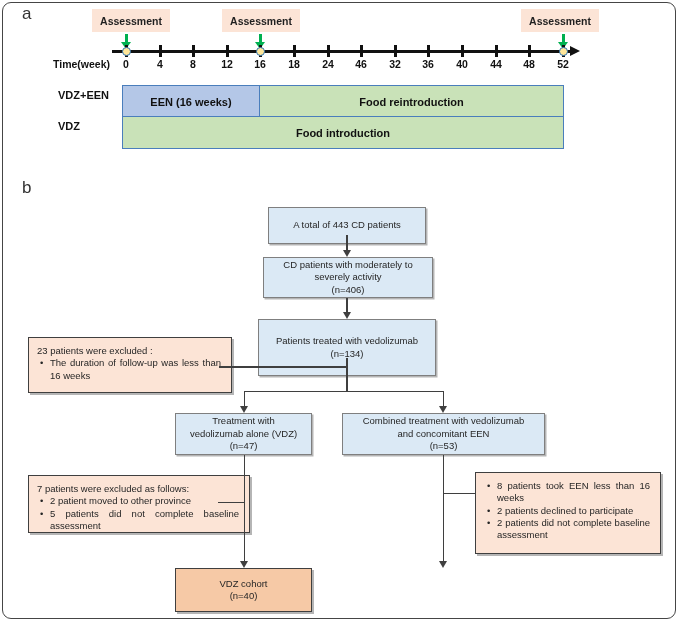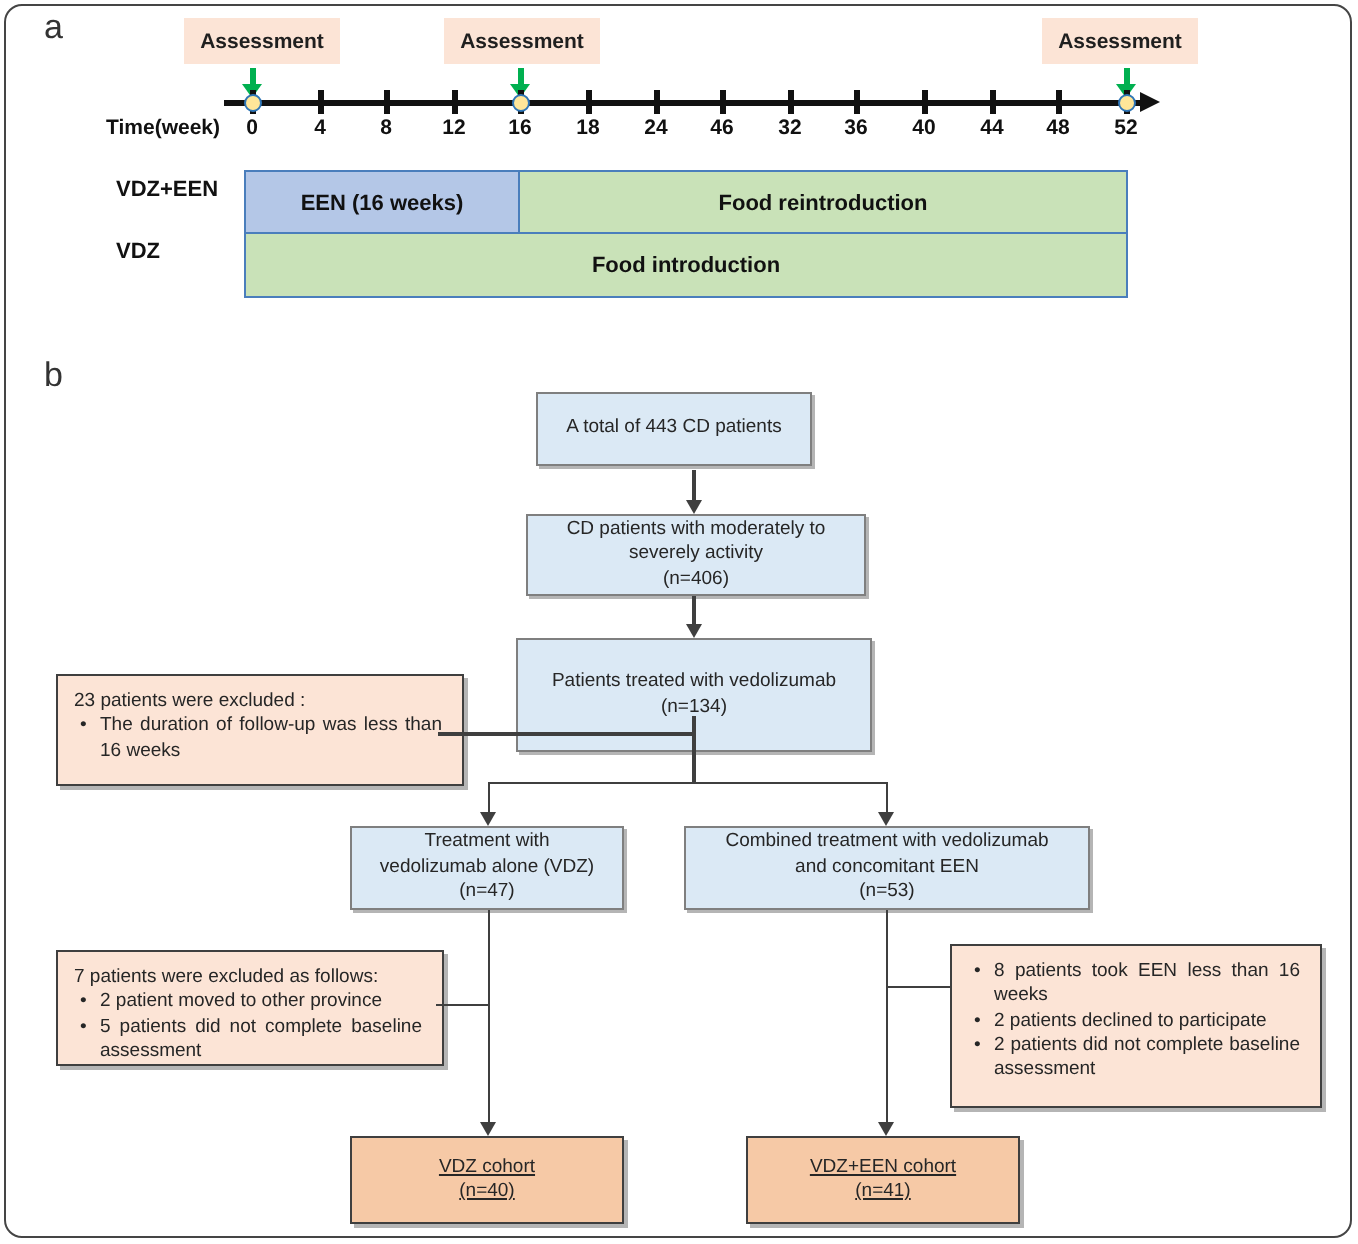--- a/index.html
+++ b/index.html
@@ -39,21 +39,21 @@
   .fbox{position:absolute;box-sizing:border-box;font-size:9.5px;color:#262626;line-height:1.3;}
   .bluebox{background:#dbe9f5;border:1px solid #7f7f7f;
            box-shadow:1.5px 1.5px 0 rgba(120,120,120,0.55);
            display:flex;flex-direction:column;align-items:center;justify-content:center;
            text-align:center;}
   .exclbox{background:#fce4d6;border:1px solid #3f3f3f;
            box-shadow:2px 2px 0 rgba(120,120,120,0.55);padding:7px 8px 4px 8px;}
   .cohortbox{background:#f6c9a6;border:1px solid #3f3f3f;
              box-shadow:2px 2px 0 rgba(120,120,120,0.55);
              display:flex;flex-direction:column;align-items:center;justify-content:center;
-             text-align:center;text-decoration:underline;}
+             text-align:center;}
   .bulletrow{display:flex;}
   .bullet{flex:0 0 10px;margin-left:3px;}
   .btext{flex:1;text-align:justify;padding-right:2px;}
   .vline{position:absolute;width:1.3px;background:#3f3f3f;}
   .hline{position:absolute;height:1.3px;background:#3f3f3f;}
   .ahead{position:absolute;width:0;height:0;
          border-left:4px solid transparent;border-right:4px solid transparent;
          border-top:7px solid #3f3f3f;}
 </style>
 </head>
@@ -116,21 +116,21 @@
 
   <div class="rowlab" style="top:89px">VDZ+EEN</div>
   <div class="rowlab" style="top:120px">VDZ</div>
 
   <div class="bar blue" style="left:122px;top:85px;width:138px">EEN (16 weeks)</div>
   <div class="bar green" style="left:259px;top:85px;width:305px">Food reintroduction</div>
   <div class="bar green" style="left:122px;top:116px;width:442px">Food introduction</div>
 
   <div class="plabel" style="top:178px">b</div>
 
-  <div class="fbox bluebox" style="left:268px;top:196px;width:138px;height:37px">
+  <div class="fbox bluebox" style="left:268px;top:207px;width:158px;height:37px">
     <div>A total of 443 CD patients</div>
   </div>
   <div class="fbox bluebox" style="left:263px;top:257px;width:170px;height:41px">
     <div>CD patients with moderately to</div>
     <div>severely activity</div>
     <div>(n=406)</div>
   </div>
   <div class="fbox bluebox" style="left:258px;top:319px;width:178px;height:57px">
     <div>Patients treated with vedolizumab</div>
     <div>(n=134)</div>
@@ -147,21 +147,21 @@
   </div>
 
   <div class="fbox exclbox" style="left:28px;top:337px;width:204px;height:56px">
     <div>23 patients were excluded :</div>
     <div class="bulletrow">
       <span class="bullet">•</span>
       <span class="btext">The duration of follow-up was less than 16 weeks</span>
     </div>
   </div>
 
-  <div class="fbox exclbox" style="left:28px;top:475px;width:194px;height:58px">
+  <div class="fbox exclbox" style="left:28px;top:475px;width:222px;height:58px">
     <div>7 patients were excluded as follows:</div>
     <div class="bulletrow">
       <span class="bullet">•</span>
       <span class="btext">2 patient moved to other province</span>
     </div>
     <div class="bulletrow">
       <span class="bullet">•</span>
       <span class="btext">5 patients did not complete baseline assessment</span>
     </div>
   </div>
@@ -177,24 +177,20 @@
     </div>
     <div class="bulletrow">
       <span class="bullet">•</span>
       <span class="btext">2 patients did not complete baseline assessment</span>
     </div>
   </div>
 
   <div class="fbox cohortbox" style="left:175px;top:568px;width:137px;height:44px">
     <div>VDZ cohort</div>
     <div>(n=40)</div>
-  </div>
-  <div class="fbox cohortbox" style="left:373px;top:568px;width:137px;height:44px">
-    <div>VDZ+EEN cohort</div>
-    <div>(n=41)</div>
   </div>
 
   <div class="vline" style="left:346.4px;top:235px;height:17px"></div>
   <div class="ahead" style="left:343px;top:250px"></div>
 
   <div class="vline" style="left:346.4px;top:298px;height:16px"></div>
   <div class="ahead" style="left:343px;top:312px"></div>
 
   <div class="vline" style="left:346.4px;top:358px;height:33.5px"></div>
   <div class="hline" style="left:219px;top:366.4px;width:128px"></div>

